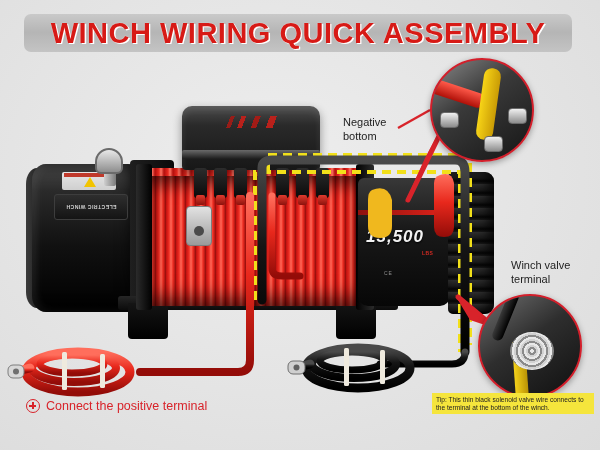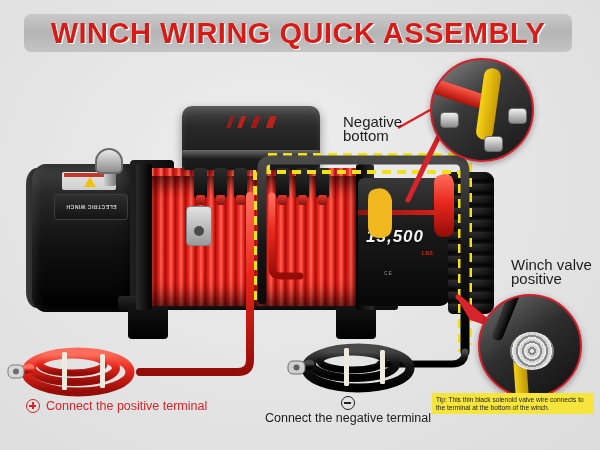--- a/index.html
+++ b/index.html
@@ -232,21 +232,21 @@
     background:
       repeating-radial-gradient(circle at 50% 50%, #e8e8e8 0 2px, #8a8a8a 2px 4px, #d2d2d2 4px 6px);
   }
   .ins-ybar {
     position:absolute; left:34px; top:46px; width:13px; height:58px;
     background:linear-gradient(90deg,#f5d21a,#b99205); transform:rotate(-4deg);
   }
 
   
   .callout {
-    position:absolute; color:#1d1d1d; font-size:15px; line-height:14px;
+    position:absolute; color:#1d1d1d; font-size:11px; line-height:14px;
     font-family:"Liberation Sans", sans-serif;
   }
   #label-negative-cable { left:343px; top:115px; }
   #label-winch-bottom  { left:511px; top:258px; }
 
   
   #legend-positive {
     position:absolute; left:26px; top:399px;
     display:flex; align-items:center; gap:6px;
     color:#d8232a; font-size:12.5px; font-family:"Liberation Sans",sans-serif;
@@ -418,30 +418,26 @@
     <div class="ins-coil"></div>
   </div>
 
   <div id="label-negative-cable" class="callout">
     <div>Negative</div>
     <div>bottom</div>
   </div>
 
   <div id="label-winch-bottom" class="callout">
     <div>Winch valve</div>
-    <div>positive</div>
+    <div>terminal</div>
   </div>
 
   <div id="legend-positive">
     <span class="sign-circle sign-plus"></span>
     <span>Connect the positive terminal</span>
   </div>
 
-  <div id="legend-negative">
-    <span class="sign-minus"></span>
-    <span>Connect the negative terminal</span>
-  </div>
 
   <div id="tip-box">
     <span>Tip: This thin black solenoid valve wire connects to the terminal at the bottom of the winch.</span>
   </div>
 
 </div>
 
 </body></html>

